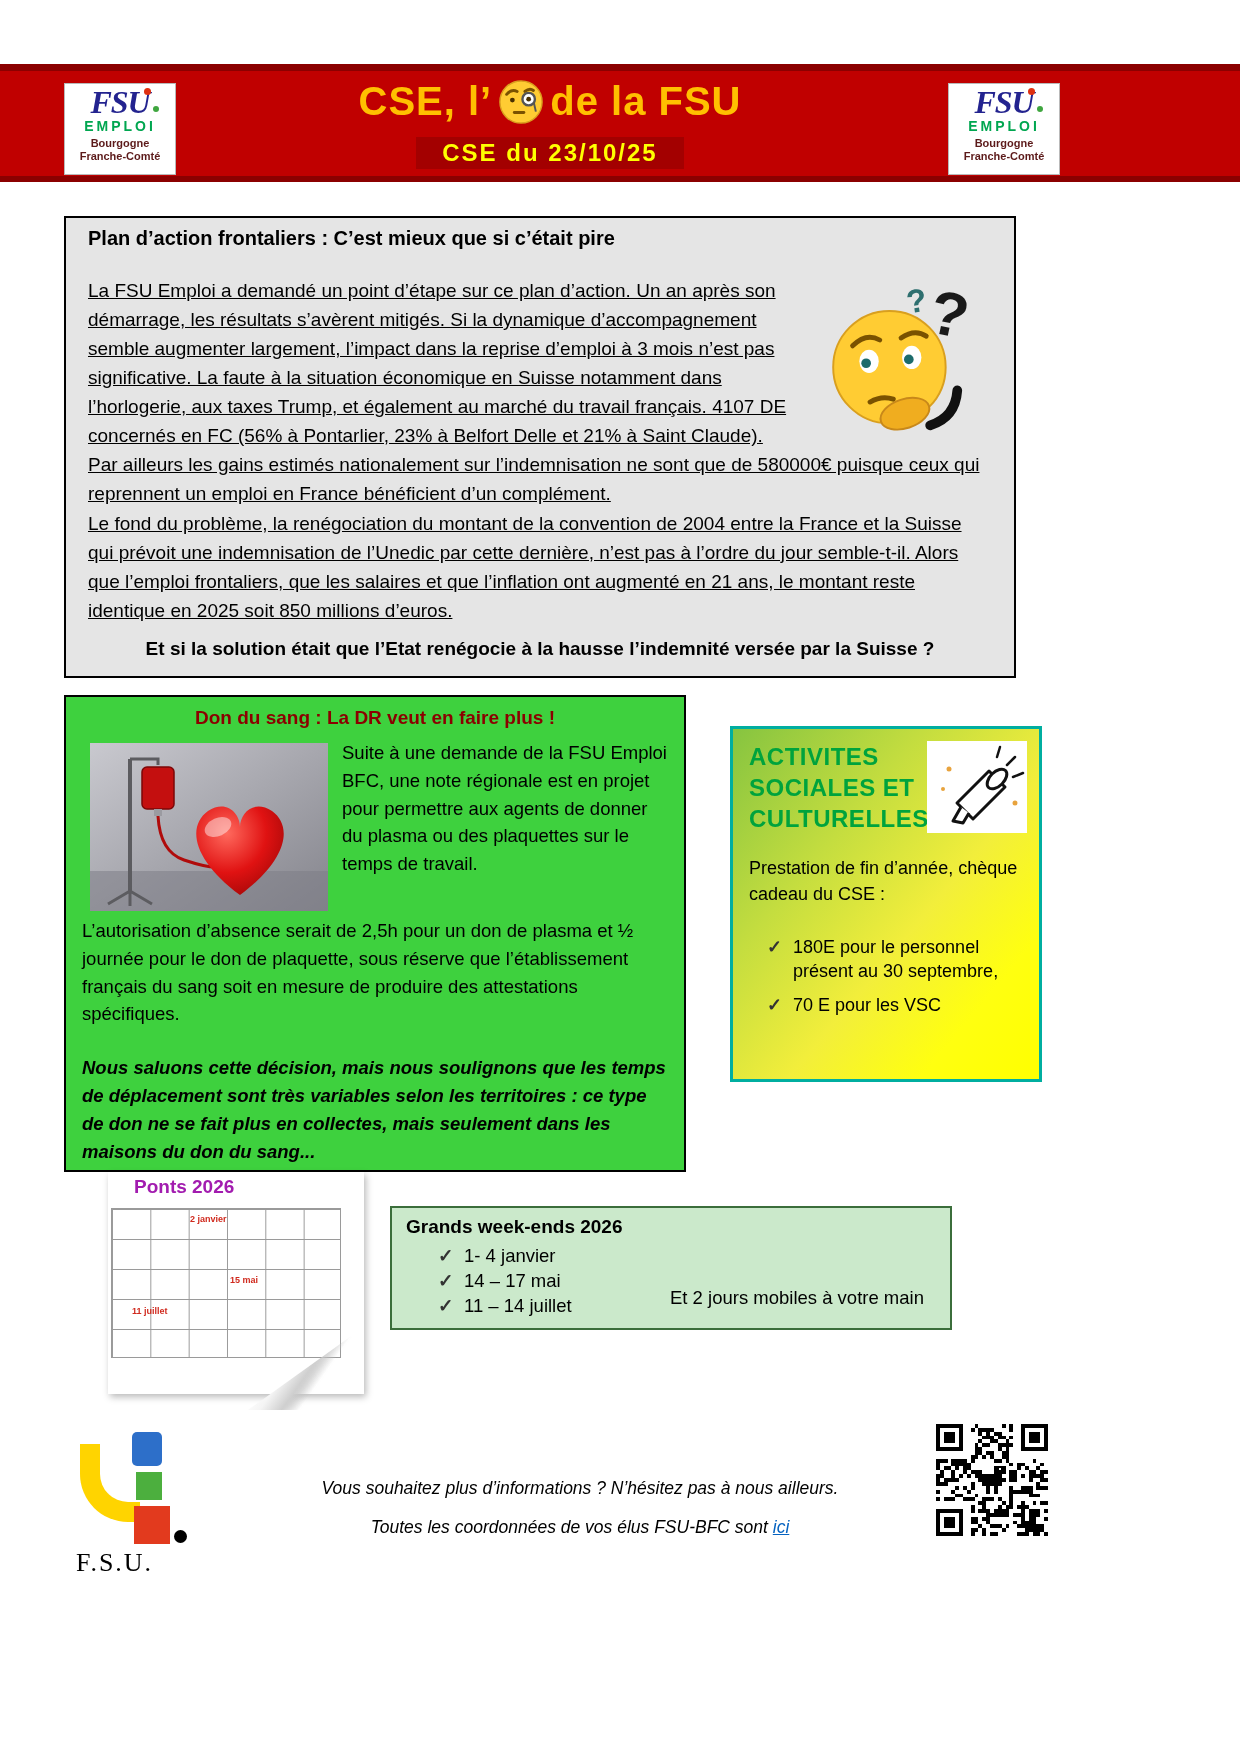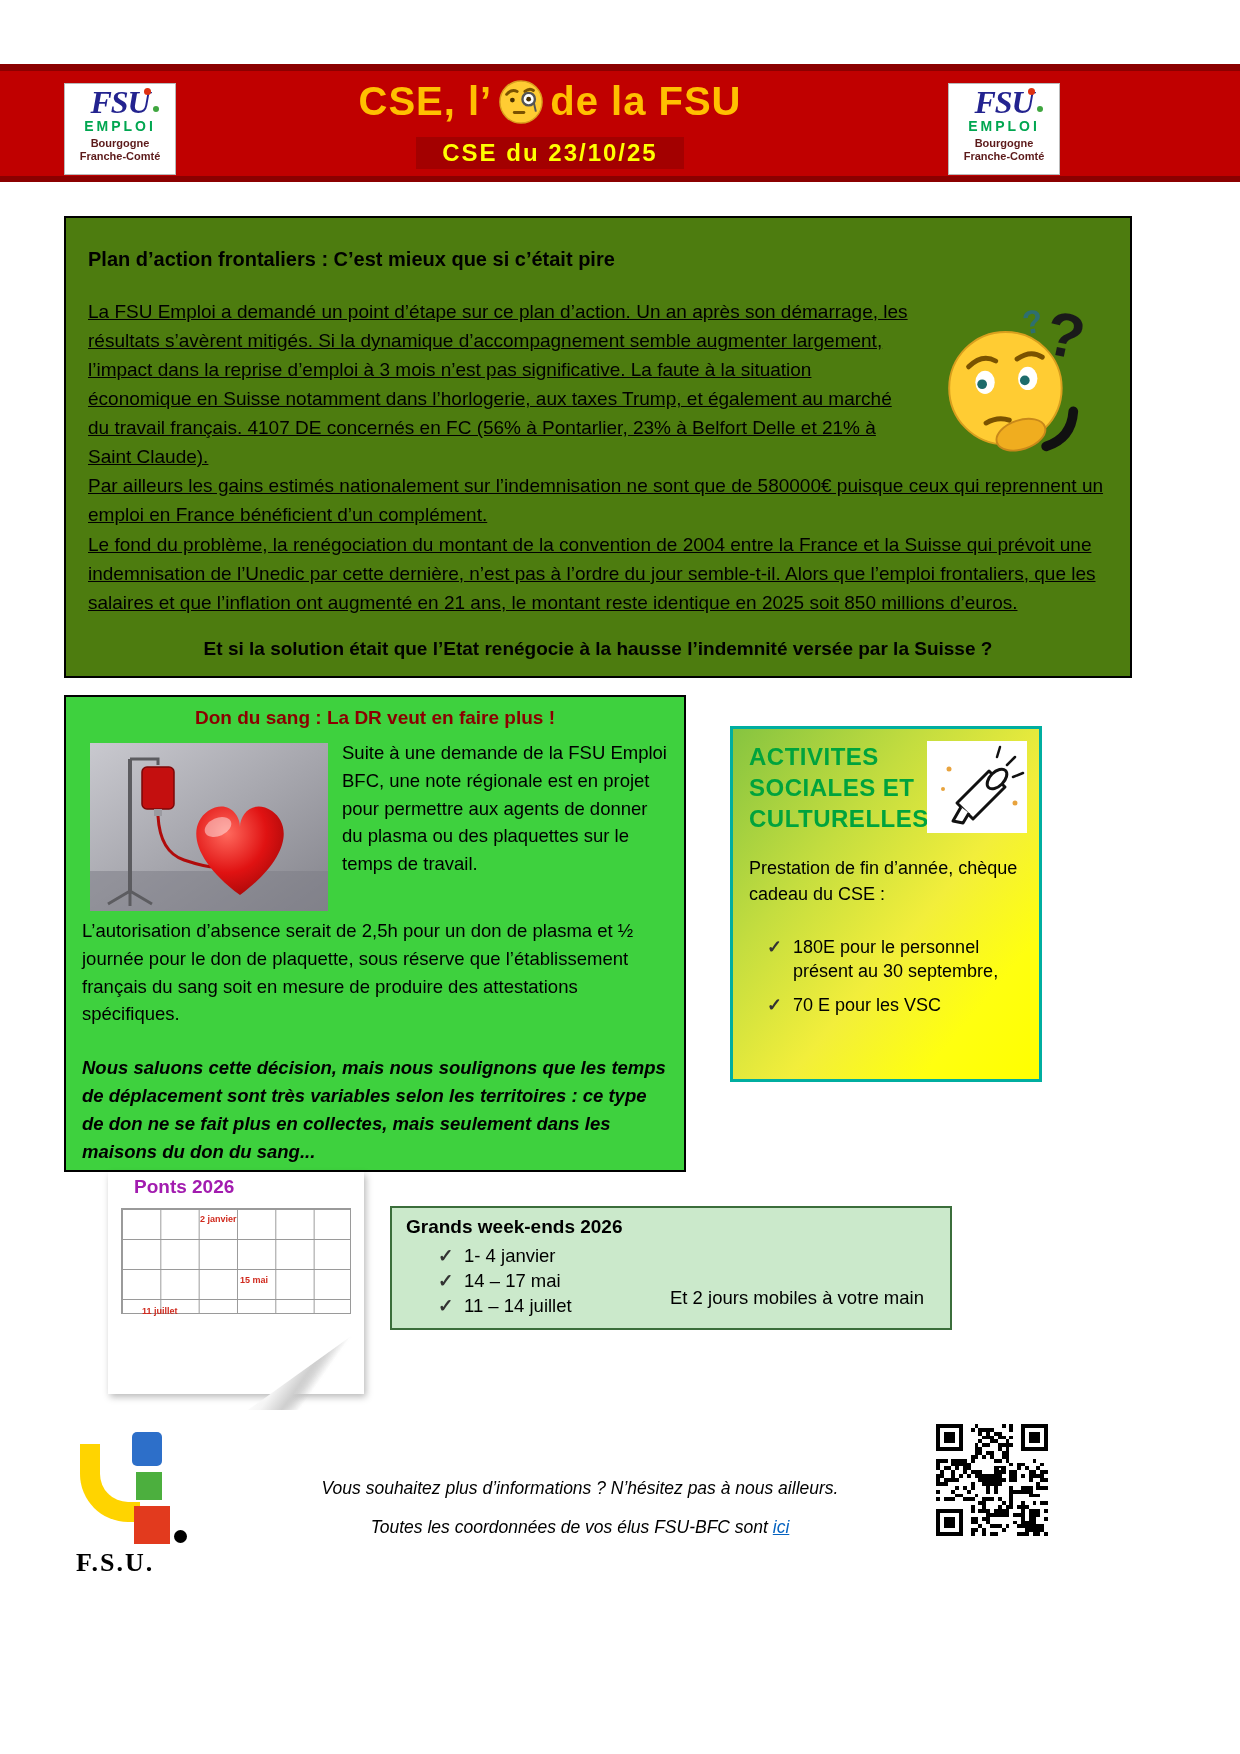--- a/index.html
+++ b/index.html
@@ -20,22 +20,22 @@
               border:1px solid #b9b9b9; text-align:center; padding-top:2px; overflow:hidden; }
   .logo-left { left:64px; } .logo-right { left:948px; }
   .logo-fsu { font-family:"Liberation Serif", serif; font-weight:bold; font-style:italic;
               font-size:32px; color:#23238f; line-height:1.0; letter-spacing:-1px; position:relative; }
   .logo-fsu .dot-r { position:absolute; width:7px; height:7px; border-radius:50%; background:#e03010; top:2px; right:24px; }
   .logo-fsu .dot-g { position:absolute; width:6px; height:6px; border-radius:50%; background:#3fa63f; top:20px; right:16px; }
   .logo-emploi { color:#00A650; font-weight:bold; font-size:14px; letter-spacing:3px; line-height:1.2; }
   .logo-region { font-size:11px; color:#5c1a1a; font-weight:bold; line-height:1.2; margin-top:2px; }
 
   
-  .box-frontaliers { position:absolute; left:64px; top:216px; width:1068px; height:462px;
-                     border:2px solid #000; background:#4d7c0f; padding:30px 22px; overflow:hidden; }
+  .box-frontaliers { position:absolute; left:64px; top:216px; width:952px; height:462px;
+                     border:2px solid #000; background:#e5e5e5; padding:9px 22px; overflow:hidden; }
   .fr-title { font-size:20px; font-weight:bold; margin-bottom:26px; }
   .fr-body { font-size:19px; line-height:1.53; }
   .fr-body p { margin:0;text-decoration:underline; }
   .think-wrap { float:right; width:178px; height:160px; margin:0 0 10px 16px; }
   .fr-question { position:absolute; left:40px; right:40px; bottom:16px; text-align:center;
                  font-weight:bold; font-size:19px; }
 
   
   .box-sang { position:absolute; left:64px; top:695px; width:622px; height:477px;
               background:#3ED13E; border:2px solid #000; padding:10px 16px; overflow:hidden; }
@@ -53,21 +53,21 @@
   .asc-mega { position:absolute; top:12px; right:12px; width:100px; height:92px; background:#fff; }
   .asc-intro { margin-top:20px; font-size:18px; line-height:1.45; }
   .asc-list { margin-top:28px; padding-left:18px; }
   .asc-item { display:flex; font-size:18px; line-height:1.35; margin-bottom:10px; }
   .check { width:26px; flex:0 0 26px; color:#333; font-weight:bold; }
 
   
   .calendar { position:absolute; left:108px; top:1172px; width:256px; height:222px; background:#fff;
               box-shadow:2px 3px 7px rgba(0,0,0,0.28); }
   .cal-title { color:#a21caf; font-weight:bold; font-size:19px; padding:4px 0 4px 26px; }
-  .cal-grid { position:absolute; left:13px; top:36px; width:230px; height:106px;
+  .cal-grid { position:absolute; left:3px; top:36px; width:230px; height:150px;
               border:1px solid #9a9a9a;
               background-image:linear-gradient(#9a9a9a 1px, transparent 1px),
                                linear-gradient(90deg,#9a9a9a 1px, transparent 1px);
               background-size:38.33px 30px; }
   .cal-date { position:absolute; color:#d02a1e; font-size:9px; font-weight:bold; white-space:nowrap; }
   .cal-date.d1 { left:78px; top:5px; }
   .cal-date.d2 { left:118px; top:66px; }
   .cal-date.d3 { left:20px; top:97px; }
   .cal-curl { position:absolute; right:-4px; bottom:-16px; width:120px; height:86px;
               background:linear-gradient(305deg, rgba(255,255,255,0) 38%, #cfcfcf 48%, #f4f4f4 60%, #ffffff 72%);
@@ -84,21 +84,21 @@
   
   .fsu-logo { position:absolute; left:76px; top:1432px; width:116px; height:140px; }
   .u-yellow { position:absolute; left:4px; top:12px; width:60px; height:78px;
               border-left:20px solid #FFD400; border-bottom:20px solid #FFD400;
               border-bottom-left-radius:48px; }
   .u-blue  { position:absolute; left:56px; top:0px;  width:30px; height:34px; background:#2D6FC9; border-radius:5px; }
   .u-green { position:absolute; left:60px; top:40px; width:26px; height:28px; background:#4CAF3E; }
   .u-red   { position:absolute; left:58px; top:74px; width:36px; height:38px; background:#E23A1E; }
   .u-dot   { position:absolute; left:98px; top:98px; width:13px; height:13px; background:#000; border-radius:50%; }
   .fsu-text { position:absolute; left:0; top:116px; width:116px; font-family:"Liberation Serif", serif;
-              font-weight:bold; font-size:26px; letter-spacing:2px; }
+              font-weight:normal; font-size:26px; letter-spacing:2px; }
   .footer-center { position:absolute; left:230px; top:1478px; width:700px; text-align:center;
                    font-style:italic; font-size:17.5px; }
   .footer-line2 { margin-top:18px; }
   .footer-link { color:#0563C1; text-decoration:underline; cursor:pointer; }
   .qr { position:absolute; left:936px; top:1424px; width:112px; height:112px; }
 </style>
 </head>
 <body>
 
 <div class="page">

